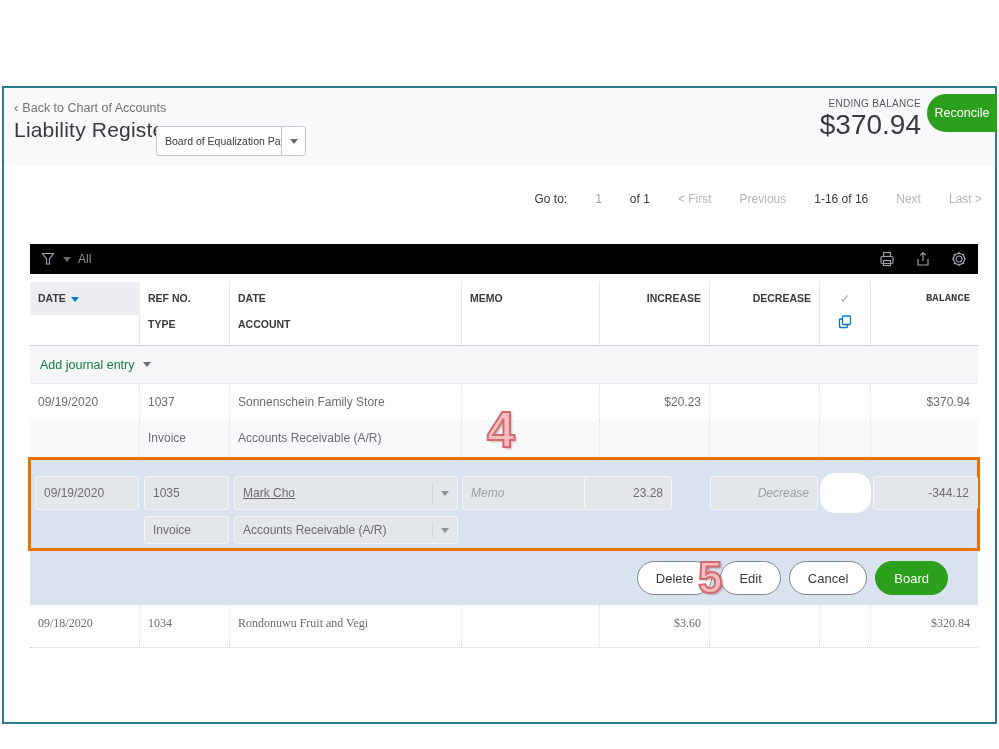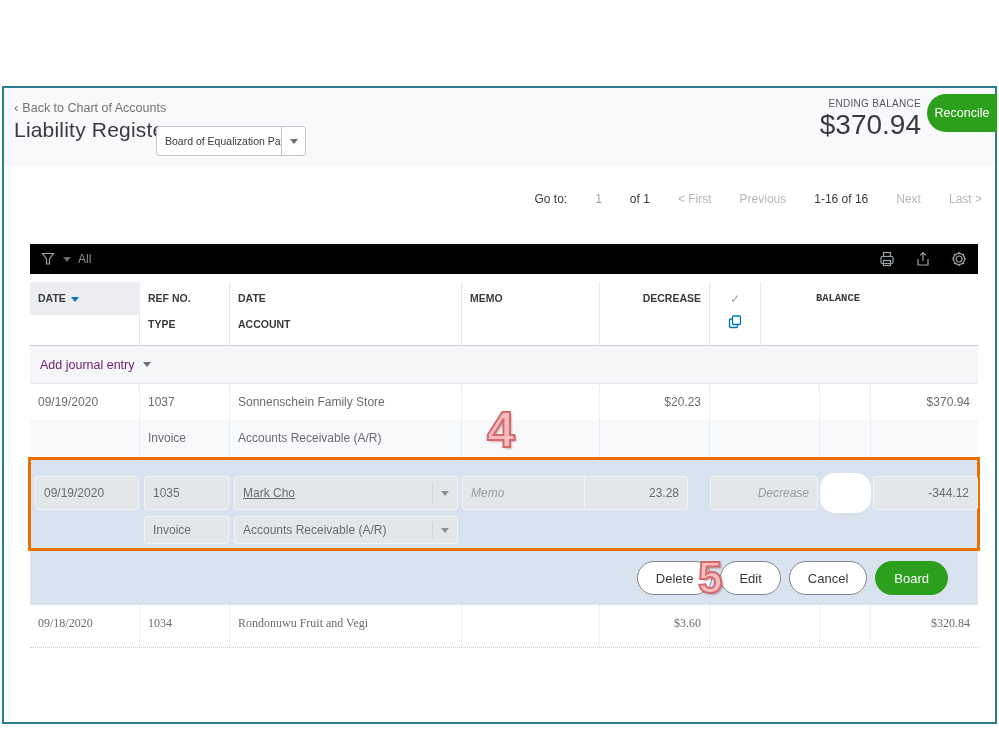--- a/index.html
+++ b/index.html
@@ -42,39 +42,39 @@
   .h-line2 { position:absolute; top:36px; left:8px; }
   .c-date{width:110px} .c-ref{width:90px} .c-payee{width:232px} .c-memo{width:138px}
   .c-inc{width:110px; text-align:right} .c-dec{width:110px; text-align:right} .c-chk{width:51px; text-align:center} .c-bal{width:107px; text-align:right}
   .date-shade { position:absolute; left:0; top:0; width:110px; height:33px; background:#ECEEF1; }
   .sort-tri { display:inline-block; width:0; height:0; border-left:4px solid transparent; border-right:4px solid transparent; border-top:5px solid #0077C5; margin-left:5px; vertical-align:middle; }
   .chk-glyph { color:#9DA2A8; font-weight:400; font-size:12px; }
   .copy-icon { position:absolute; top:32px; left:50%; transform:translateX(-50%); cursor:pointer; }
   .copy-icon svg { stroke:#0077C5; fill:#fff; stroke-width:1.3; }
 
   .add-row { position:absolute; left:26px; top:258px; width:948px; height:38px; background:#F5F6F8; border-bottom:1px solid #E6E8EB; display:flex; align-items:center; padding-left:10px; gap:8px; cursor:pointer; }
-  .add-row span.lbl { font-size:12.5px; color:#701a75; }
+  .add-row span.lbl { font-size:12.5px; color:#15803d; }
 
   .data-row { position:absolute; left:26px; width:948px; display:flex; font-size:12px; color:#6B6C72; }
   .dcell { padding:11px 8px 0 8px; border-right:1px dotted #DDE0E4; height:100%; overflow:hidden; white-space:nowrap; }
   .dcell:last-child { border-right:none; }
   .r-right { text-align:right; }
   .row1a { top:296px; height:36px; background:#fff; }
   .row1b { top:332px; height:37px; background:#F8F9FB; }
   .rowB  { top:517px; height:43px; background:#fff; border-bottom:1px dotted #CBCFD4;font-family:Liberation Serif, serif; }
 
   .orange-box { position:absolute; left:24px; top:369px; width:952px; height:94px; border:3px solid #E77000; background:#D9E3F0; z-index:3; }
   .efield { position:absolute; background:#E4E7EA; border:1px solid #F2F4F6; border-radius:3px; font-size:12px; color:#6B6C72; display:flex; align-items:center; padding:0 8px; height:34px; top:16px; }
   .efield input { border:none; background:transparent; width:100%; font-size:12px; color:#6B6C72; font-family:"Liberation Sans",sans-serif; outline:none; padding:0; }
   .efield input::placeholder { color:#9AA0A6; font-style:italic; }
   .efield input.num { text-align:right; }
   .drop-arrow { margin-left:auto; padding-left:8px; border-left:1px solid #D2D5D9; height:60%; display:flex; align-items:center; }
   .drop-arrow .tri { width:0; height:0; border-left:4px solid transparent; border-right:4px solid transparent; border-top:5px solid #8D9096; }
   .f-date{left:4px; width:104px;} .f-ref{left:113px; width:85px;} .f-payee{left:203px; width:224px;text-decoration:underline;}
-  .f-memo{left:431px; width:136px;} .f-inc{left:553px; width:104px;} .f-decr{left:679px; width:108px;}
+  .f-memo{left:431px; width:136px;} .f-inc{left:553px; width:88px;} .f-decr{left:679px; width:108px;}
   .f-bal{left:842px; width:105px; justify-content:flex-end;}
   .f-type{left:113px; width:85px; top:56px; height:28px;} .f-acct{left:203px; width:224px; top:56px; height:28px;}
   .chk-pill { position:absolute; left:789px; top:13px; width:51px; height:40px; background:#fff; border-radius:15px; cursor:pointer; }
 
   .btn-bar { position:absolute; left:26px; top:463px; width:948px; height:54px; background:#D9E3F0; display:flex; align-items:center; justify-content:flex-end; gap:8px; padding-right:30px; z-index:2; }
   .pill-btn { height:34px; padding:0 18px; border-radius:17px; border:1px solid #83868B; background:#fff; font-size:13px; color:#393A3D; font-family:"Liberation Sans",sans-serif; cursor:pointer; }
   .pill-btn.save { background:#2CA01C; border-color:#2CA01C; color:#fff; }
 
   .annot { position:absolute; font-weight:bold; color:#F6BDC0; -webkit-text-stroke:2px #D4696E; text-shadow:2px 2px 2px rgba(120,60,60,.35); z-index:6; font-family:"Liberation Sans",sans-serif; }
   .annot-4 { left:483px; top:313px; font-size:50px; }
@@ -158,20 +158,23 @@
       <span>REF NO.</span>
       <span class="h-line2">TYPE</span>
     </div>
     <div class="hcell c-payee">
       <span>DATE</span>
       <span class="h-line2">ACCOUNT</span>
     </div>
     <div class="hcell c-memo">
       <span>MEMO</span>
     </div>
+    <div class="hcell c-inc">
+      <span>INCREASE</span>
+    </div>
     <div class="hcell c-dec">
       <span>DECREASE</span>
     </div>
     <div class="hcell c-chk">
       <span class="chk-glyph">✓</span>
       <span class="copy-icon">
         <svg width="16" height="16" viewBox="0 0 16 16">
               <rect x="2.5" y="5" width="8" height="8.5" rx="1"></rect>
               <rect x="5.5" y="2" width="8" height="8.5" rx="1"></rect>
             </svg>

